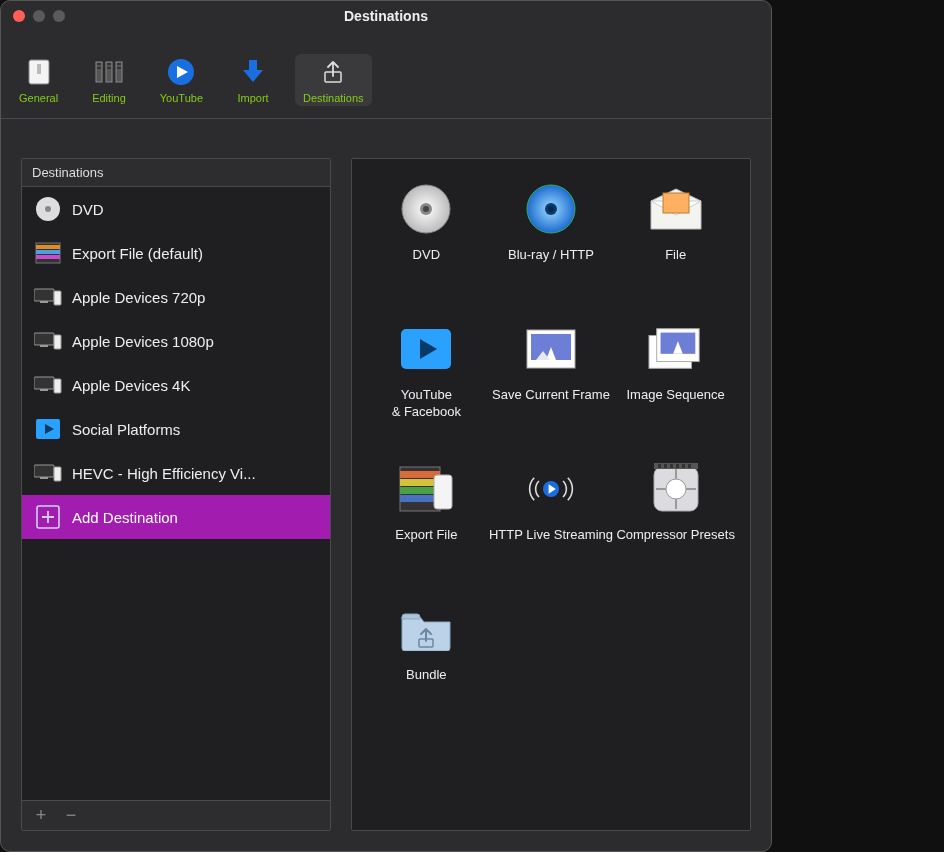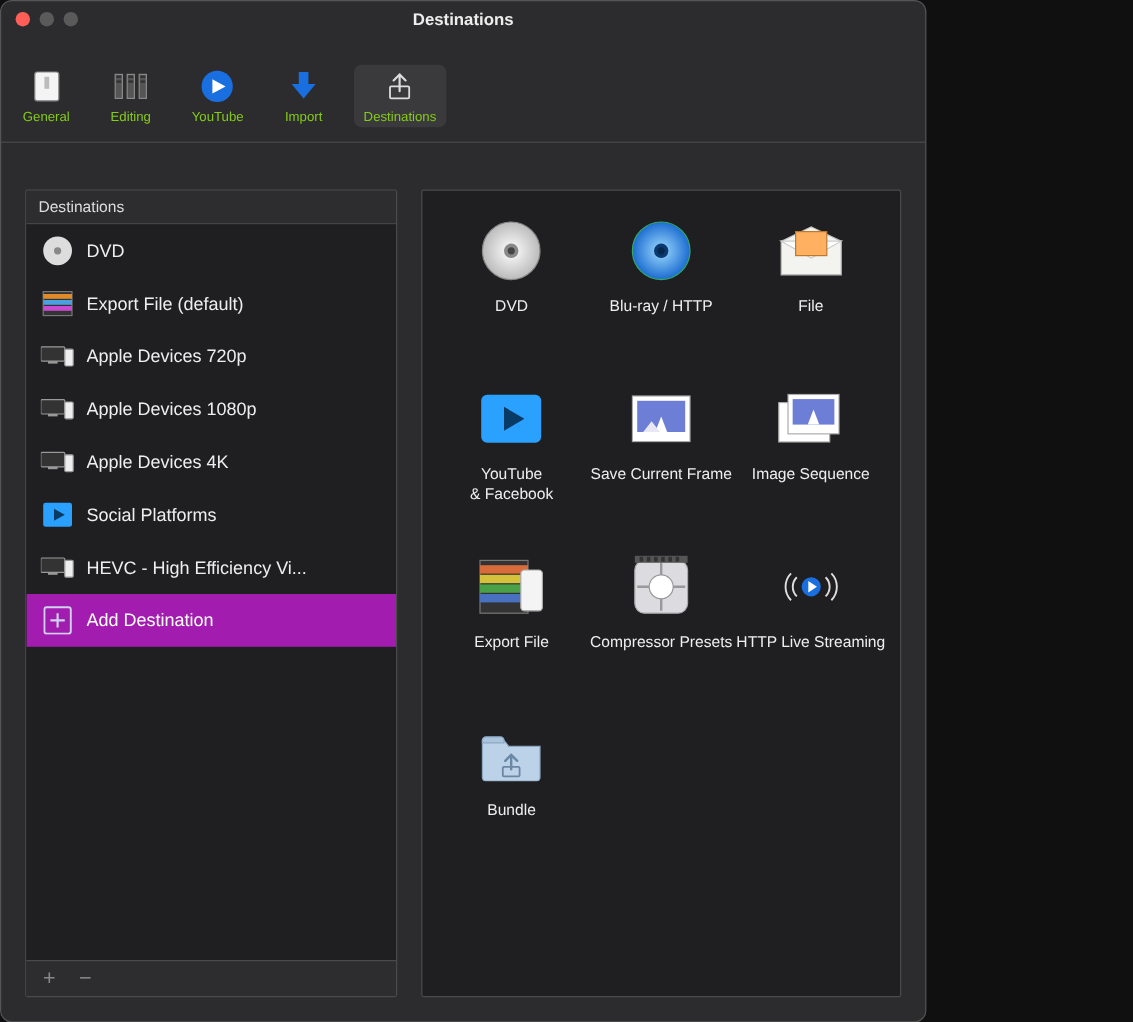--- a/index.html
+++ b/index.html
@@ -421,52 +421,52 @@
               <rect x="2" y="22" width="40" height="7" fill="#4aa046"></rect>
               <rect x="2" y="30" width="40" height="7" fill="#4a70c0"></rect>
               <rect x="36" y="10" width="18" height="34" rx="3" fill="#f4f4f4" stroke="#aaa"></rect>
             </svg>
         </div>
         <div class="gi-label">Export File</div>
       </div>
 
       <div class="gi">
         <div class="gi-icon">
+          <svg width="70" height="36" viewBox="0 0 70 36">
+              <circle cx="35" cy="18" r="10" fill="#1a6fe0"></circle>
+              <polygon points="32,12 41,18 32,24" fill="#fff"></polygon>
+              <path d="M20 8 a14 14 0 0 0 0 20" fill="none" stroke="#ddd" stroke-width="2"></path>
+              <path d="M14 4 a20 20 0 0 0 0 28" fill="none" stroke="#ddd" stroke-width="2"></path>
+              <path d="M50 8 a14 14 0 0 1 0 20" fill="none" stroke="#ddd" stroke-width="2"></path>
+              <path d="M56 4 a20 20 0 0 1 0 28" fill="none" stroke="#ddd" stroke-width="2"></path>
+            </svg>
+        </div>
+        <div class="gi-label">HTTP Live Streaming</div>
+      </div>
+
+      <div class="gi">
+        <div class="gi-icon">
           <svg width="52" height="52" viewBox="0 0 52 52">
               <rect x="4" y="4" width="44" height="44" rx="8" fill="#dcdce0" stroke="#aaa"></rect>
               <circle cx="26" cy="26" r="10" fill="#fff" stroke="#999"></circle>
               <path d="M26 16 v-10 M26 36 v10 M16 26 h-10 M36 26 h10" stroke="#999" stroke-width="2"></path>
               <rect x="4" y="0" width="44" height="6" fill="#555"></rect>
               <rect x="8" y="1" width="3" height="4" fill="#333"></rect>
               <rect x="14" y="1" width="3" height="4" fill="#333"></rect>
               <rect x="20" y="1" width="3" height="4" fill="#333"></rect>
               <rect x="26" y="1" width="3" height="4" fill="#333"></rect>
               <rect x="32" y="1" width="3" height="4" fill="#333"></rect>
               <rect x="38" y="1" width="3" height="4" fill="#333"></rect>
             </svg>
         </div>
         <div class="gi-label">Compressor Presets</div>
       </div>
 
       <div class="gi">
         <div class="gi-icon">
-          <svg width="70" height="36" viewBox="0 0 70 36">
-              <circle cx="35" cy="18" r="10" fill="#1a6fe0"></circle>
-              <polygon points="32,12 41,18 32,24" fill="#fff"></polygon>
-              <path d="M20 8 a14 14 0 0 0 0 20" fill="none" stroke="#ddd" stroke-width="2"></path>
-              <path d="M14 4 a20 20 0 0 0 0 28" fill="none" stroke="#ddd" stroke-width="2"></path>
-              <path d="M50 8 a14 14 0 0 1 0 20" fill="none" stroke="#ddd" stroke-width="2"></path>
-              <path d="M56 4 a20 20 0 0 1 0 28" fill="none" stroke="#ddd" stroke-width="2"></path>
-            </svg>
-        </div>
-        <div class="gi-label">HTTP Live Streaming</div>
-      </div>
-
-      <div class="gi">
-        <div class="gi-icon">
           <svg width="54" height="44" viewBox="0 0 54 44">
               <path d="M3 10 h18 l4 5 h26 v26 a3 3 0 0 1 -3 3 h-42 a3 3 0 0 1 -3 -3 z" fill="#bcd2e8" stroke="#8aa8c4"></path>
               <path d="M3 10 a3 3 0 0 1 3 -3 h12 a3 3 0 0 1 3 3 v2 h-18 z" fill="#aac4dc" stroke="#8aa8c4"></path>
               <path d="M27 34 v-12 M27 22 l-5 5 M27 22 l5 5" fill="none" stroke="#6a88a4" stroke-width="2" stroke-linecap="round"></path>
               <rect x="20" y="32" width="14" height="8" rx="1" fill="none" stroke="#6a88a4" stroke-width="1.5"></rect>
             </svg>
         </div>
         <div class="gi-label">Bundle</div>
       </div>
 

